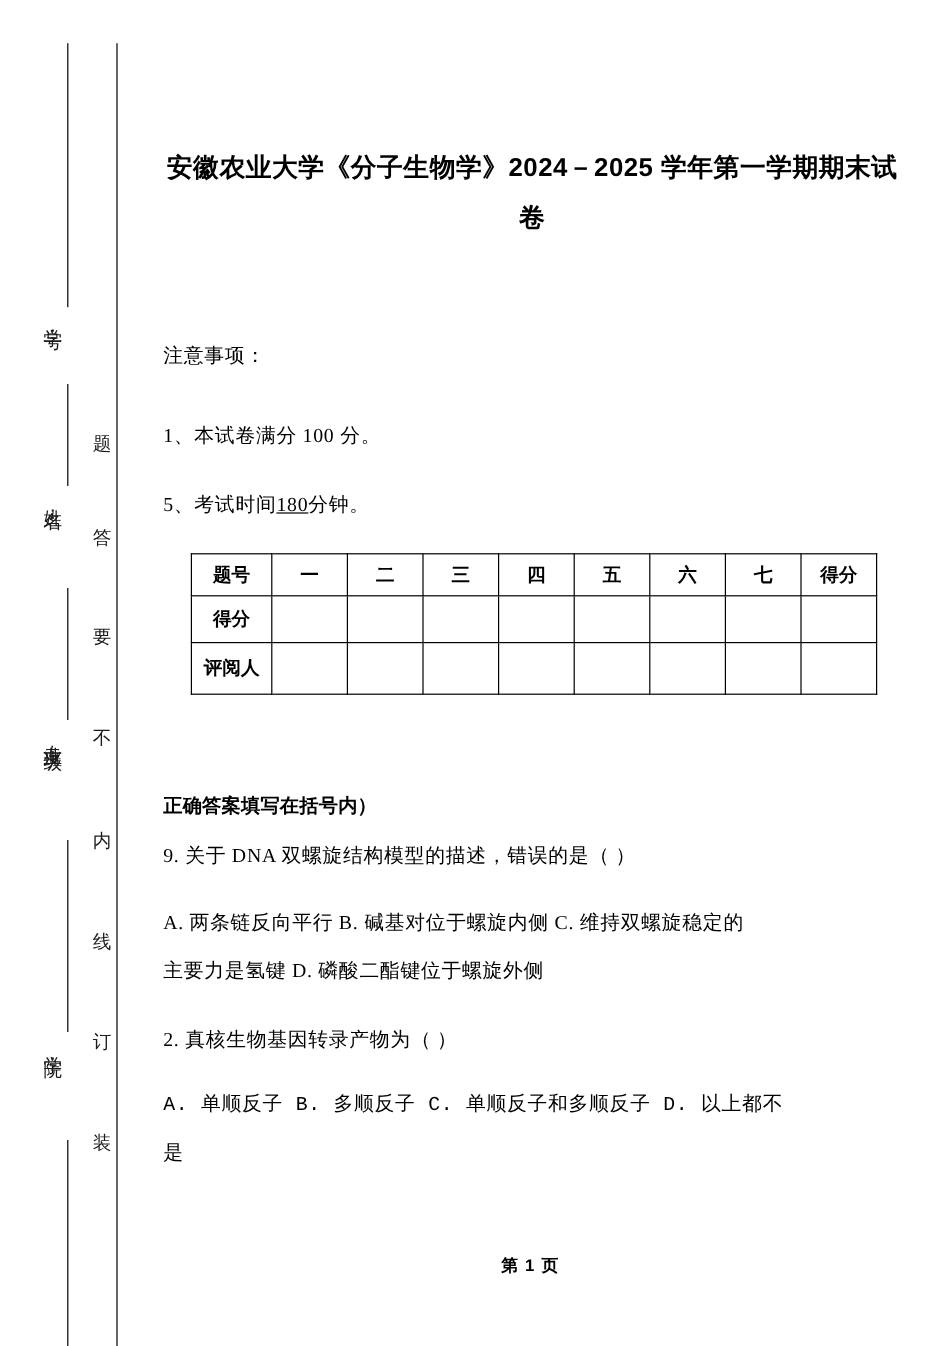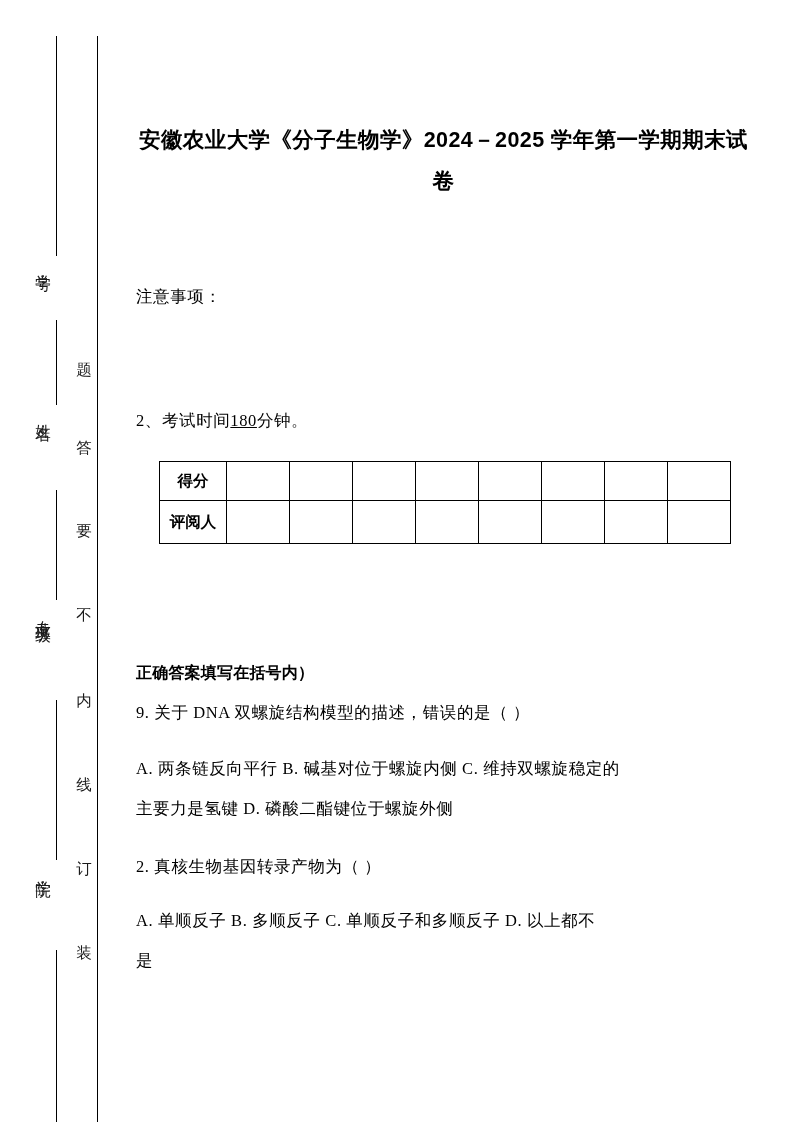--- a/index.html
+++ b/index.html
@@ -187,26 +187,38 @@
     <div class="vchar" style="left:60px; top:932px;">装</div>
   </div>
 </div>
 
 <div id="content">
 
   <div id="paper-title">安徽农业大学《分子生物学》2024－2025 学年第一学期期末试卷</div>
 
 
   <div class="body-line" style="top:282px;">注意事项：</div>
+  <div class="body-line" style="top:348px;">1、本试卷满分 100 分。</div>
   <div class="body-line" style="top:406px;">
-    <span>2、考试时间</span><span class="uline">180</span><span>分钟。</span>
+    <span>5、考试时间</span><span class="uline">180</span><span>分钟。</span>
   </div>
 
   <table id="score-table">
     <tbody>
+        <tr class="r0">
+      <td class="rowhead">题号</td>
+      <td class="cell">一</td>
+      <td class="cell">二</td>
+      <td class="cell">三</td>
+      <td class="cell">四</td>
+      <td class="cell">五</td>
+      <td class="cell">六</td>
+      <td class="cell">七</td>
+      <td class="cell">得分</td>
+    </tr>
     <tr class="r1">
       <td class="rowhead">得分</td>
       <td class="cell"></td>
       <td class="cell"></td>
       <td class="cell"></td>
       <td class="cell"></td>
       <td class="cell"></td>
       <td class="cell"></td>
       <td class="cell"></td>
       <td class="cell"></td>
@@ -225,16 +237,17 @@
   </tbody>
     </table>
 
   <div class="body-line bold-head" style="top:642px;margin-top:16px;">正确答案填写在括号内）</div>
 
   <div class="body-line" style="top:698px;">9. 关于 DNA 双螺旋结构模型的描述，错误的是（   ）</div>
   <div class="body-line" style="top:794px;">主要力是氢键   D. 磷酸二酯键位于螺旋外侧</div>
   <div class="body-line" style="top:754px;">A. 两条链反向平行   B. 碱基对位于螺旋内侧   C. 维持双螺旋稳定的</div>
 
   <div class="body-line" style="top:852px;">2. 真核生物基因转录产物为（   ）</div>
-  <div class="body-line" style="top:906px;">A. 单顺反子   B. 多顺反子   C. 单顺反子和多顺反子   D. 以上都不</div>
+  <div class="body-line" style="top:906px;font-family:Liberation Mono, monospace;">A. 单顺反子   B. 多顺反子   C. 单顺反子和多顺反子   D. 以上都不</div>
   <div class="body-line" style="top:946px;">是</div>
 
+  <div id="page-footer">第 1 页</div>
 </div>
 
 </body></html>

